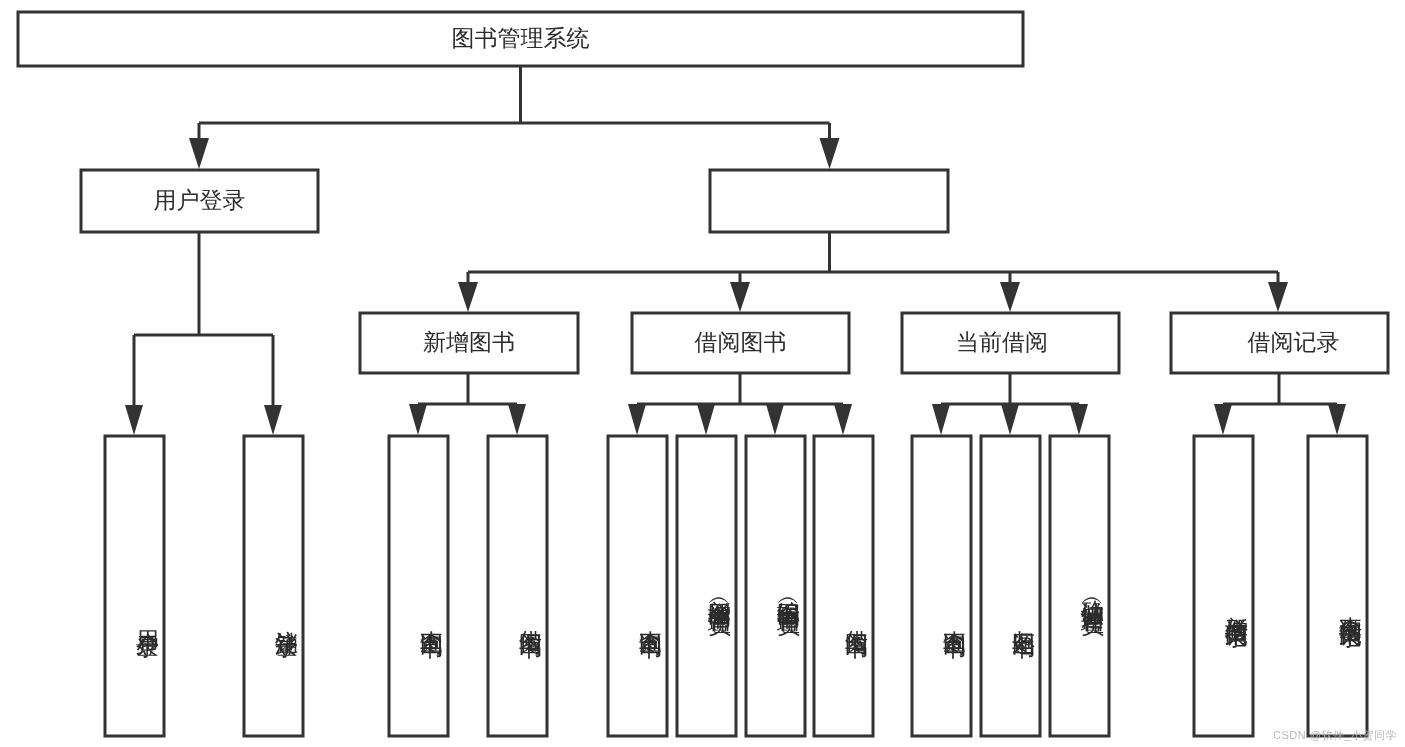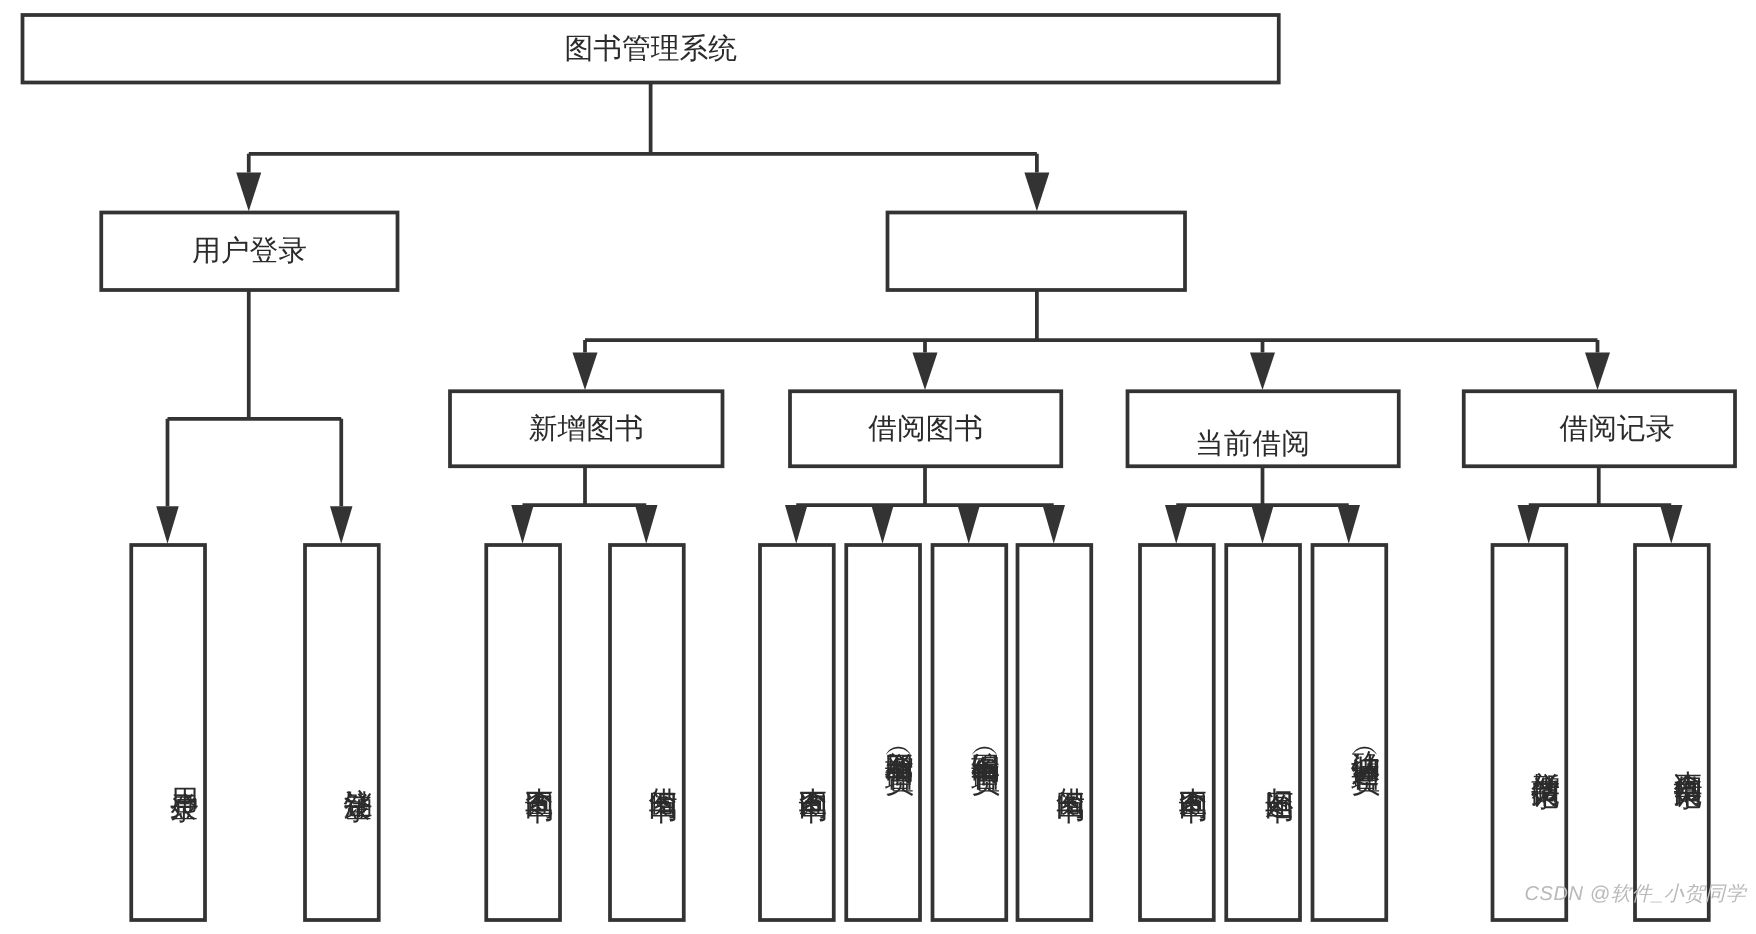--- a/index.html
+++ b/index.html
@@ -58,27 +58,26 @@
     text-orientation: upright;
     font-size: 23px;
     letter-spacing: 2px;
     align-items: flex-start;
     padding-top: 6px;
     box-sizing: border-box;
   }
   .watermark {
     position: absolute;
     right: 8px;
-    bottom: 21px;
-    font-size: 16px;
+    bottom: 4px;
+    font-size: 11px;
     color: #b9b9b9;
     font-family: "Liberation Sans", "DejaVu Sans", sans-serif;
     letter-spacing: 0.5px;
     pointer-events: none;
-    font-style: italic;
   }
 </style>
 </head>
 <body>
 
 <div id="diagram-root">
 
   <svg class="diagram-canvas" viewBox="0 0 1405 747">
 
     <rect class="node-box" x="18" y="12" width="1005" height="54"></rect>
@@ -160,21 +159,21 @@
     <rect class="node-box" x="1308" y="436" width="59" height="300"></rect>
 
   </svg>
 
   <div class="node-label horizontal" style="left:18px; top:12px; width:1005px; height:54px;">图书管理系统</div>
 
   <div class="node-label horizontal" style="left:81px; top:170px; width:237px; height:62px;">用户登录</div>
 
   <div class="node-label horizontal" style="left:360px; top:313px; width:218px; height:60px;">新增图书</div>
   <div class="node-label horizontal" style="left:632px; top:313px; width:217px; height:60px;">借阅图书</div>
-  <div class="node-label horizontal" style="left:902px; top:313px; width:200px; height:60px;margin-top:12px;">当前借阅</div>
+  <div class="node-label horizontal" style="left:902px; top:313px; width:200px; height:60px;">当前借阅</div>
   <div class="node-label horizontal" style="left:1171px; top:313px; width:245px; height:60px;">借阅记录</div>
 
   <div class="node-label vertical" style="left:105px; top:490px; width:59px; height:246px;">用户登录</div>
   <div class="node-label vertical" style="left:244px; top:490px; width:59px; height:246px;">注销登录</div>
 
   <div class="node-label vertical" style="left:389px; top:490px; width:59px; height:246px;">查询图书</div>
   <div class="node-label vertical" style="left:488px; top:490px; width:59px; height:246px;">借阅图书</div>
 
   <div class="node-label vertical" style="left:608px; top:490px; width:59px; height:246px;">查询图书</div>
   <div class="node-label vertical" style="left:677px; top:440px; width:59px; height:296px;">新增图书（管理员）</div>

